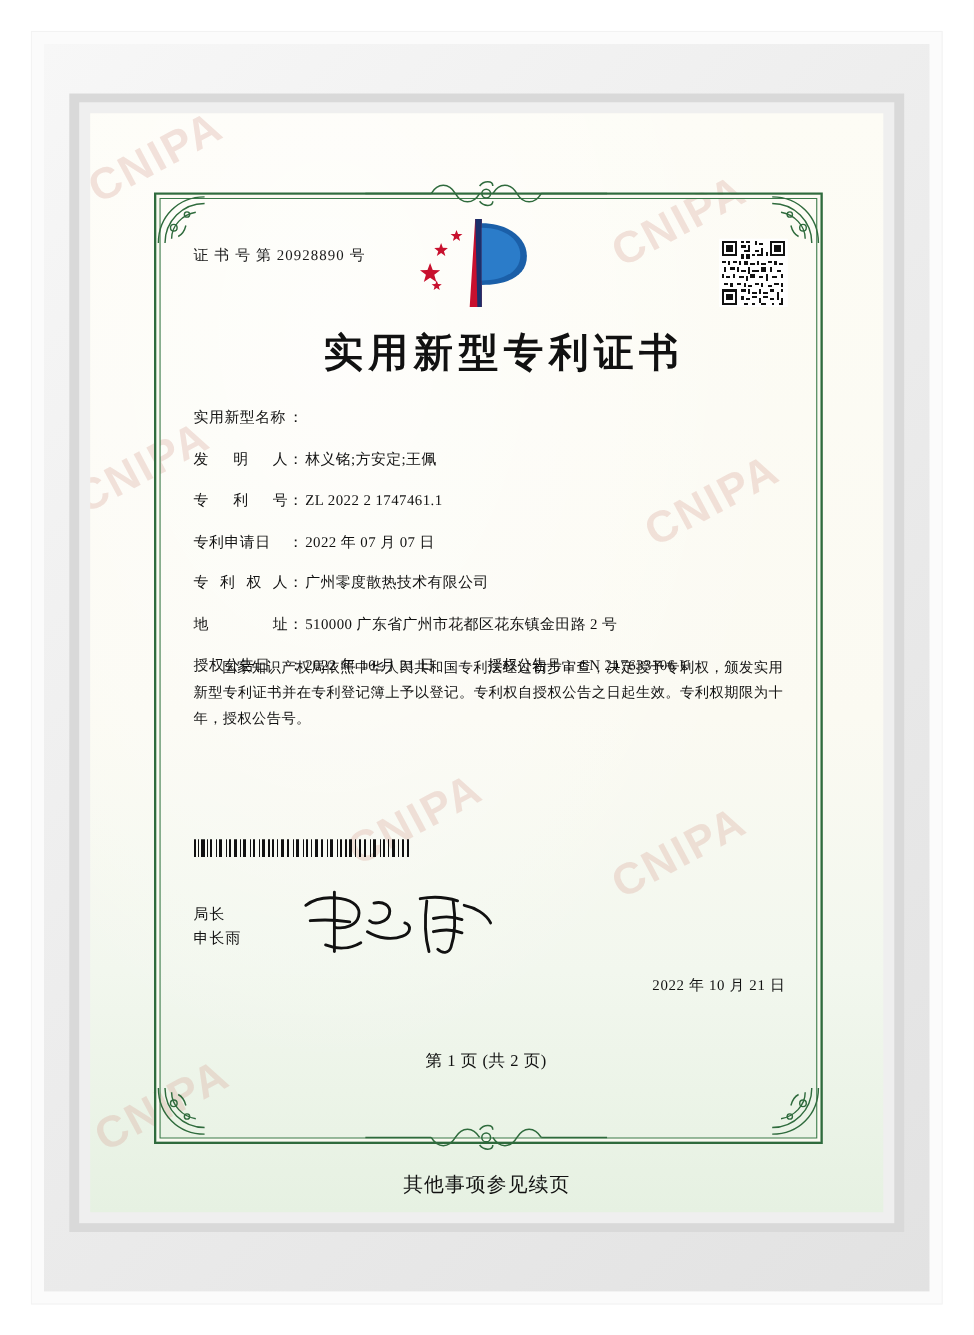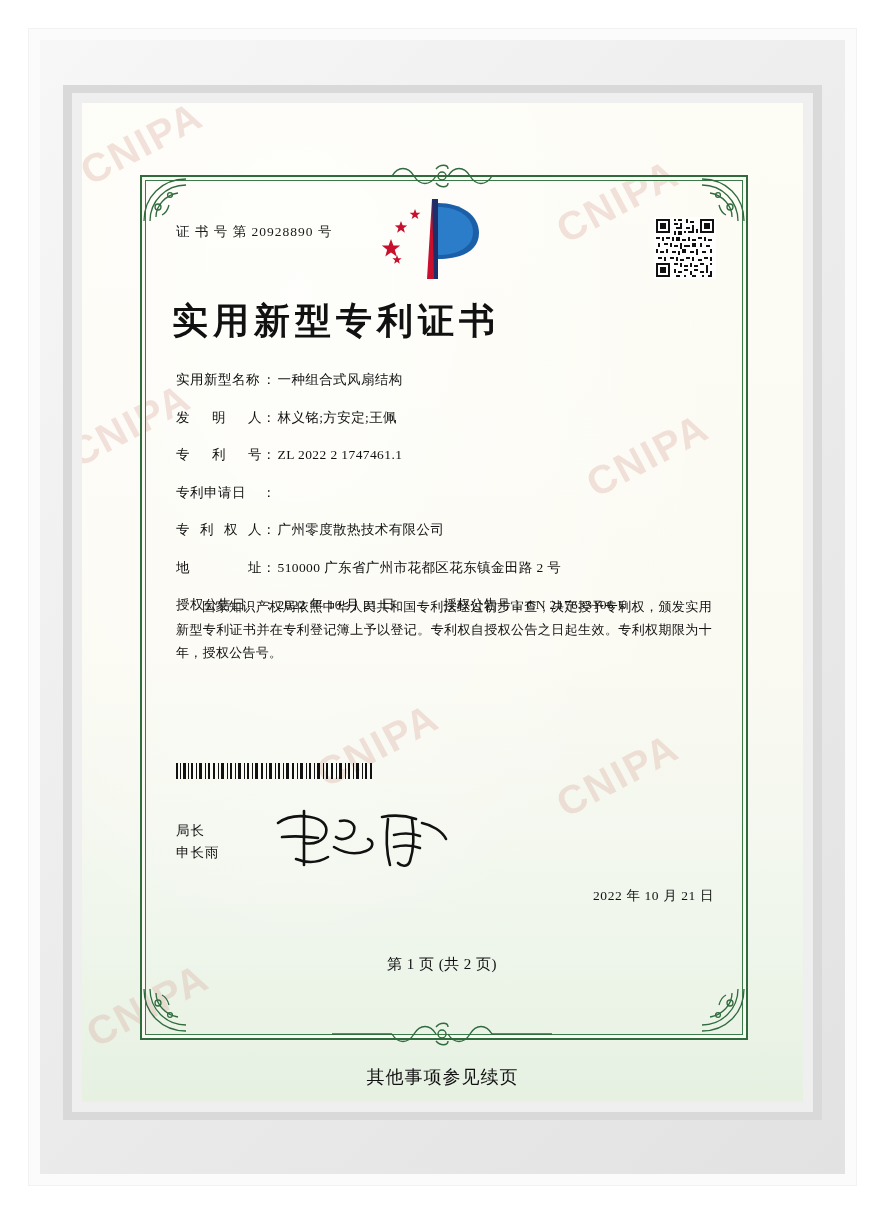--- a/index.html
+++ b/index.html
@@ -151,21 +151,21 @@
     width: 62px;
     height: 62px;
     background: #ffffff;
   }
   .qr svg { width: 100%; height: 100%; display: block; }
 
   .title {
     position: absolute;
     left: 0; right: 0;
     top: 122px;
-    text-align: left;
+    text-align: center;
     font-size: 36px;
     font-weight: 700;
     letter-spacing: 5px;
     color: #111;
     font-family: "DejaVu Serif", "Liberation Serif", serif;
     padding-left: 32px;
   }
 
   .fields {
     position: absolute;
@@ -477,21 +477,20 @@
         </svg>
       </div>
 
       <div class="title">实用新型专利证书</div>
 
       <div class="fields">
 
         <div class="field-row">
           <span class="field-label">实用新型名称</span>
           <span class="field-colon">：</span>
-          <span class="field-value">一种组合式风扇结构</span>
         </div>
 
         <div class="field-row">
           <span class="field-label spaced">
             <span>发</span>
             <span>明</span>
             <span>人</span>
           </span>
           <span class="field-colon">：</span>
           <span class="field-value">林义铭;方安定;王佩</span>
@@ -503,20 +502,21 @@
             <span>利</span>
             <span>号</span>
           </span>
           <span class="field-colon">：</span>
           <span class="field-value">ZL 2022 2 1747461.1</span>
         </div>
 
         <div class="field-row">
           <span class="field-label">专利申请日</span>
           <span class="field-colon">：</span>
+          <span class="field-value">2022 年 07 月 07 日</span>
         </div>
 
         <div class="field-row">
           <span class="field-label spaced">
             <span>专</span>
             <span>利</span>
             <span>权</span>
             <span>人</span>
           </span>
           <span class="field-colon">：</span>

